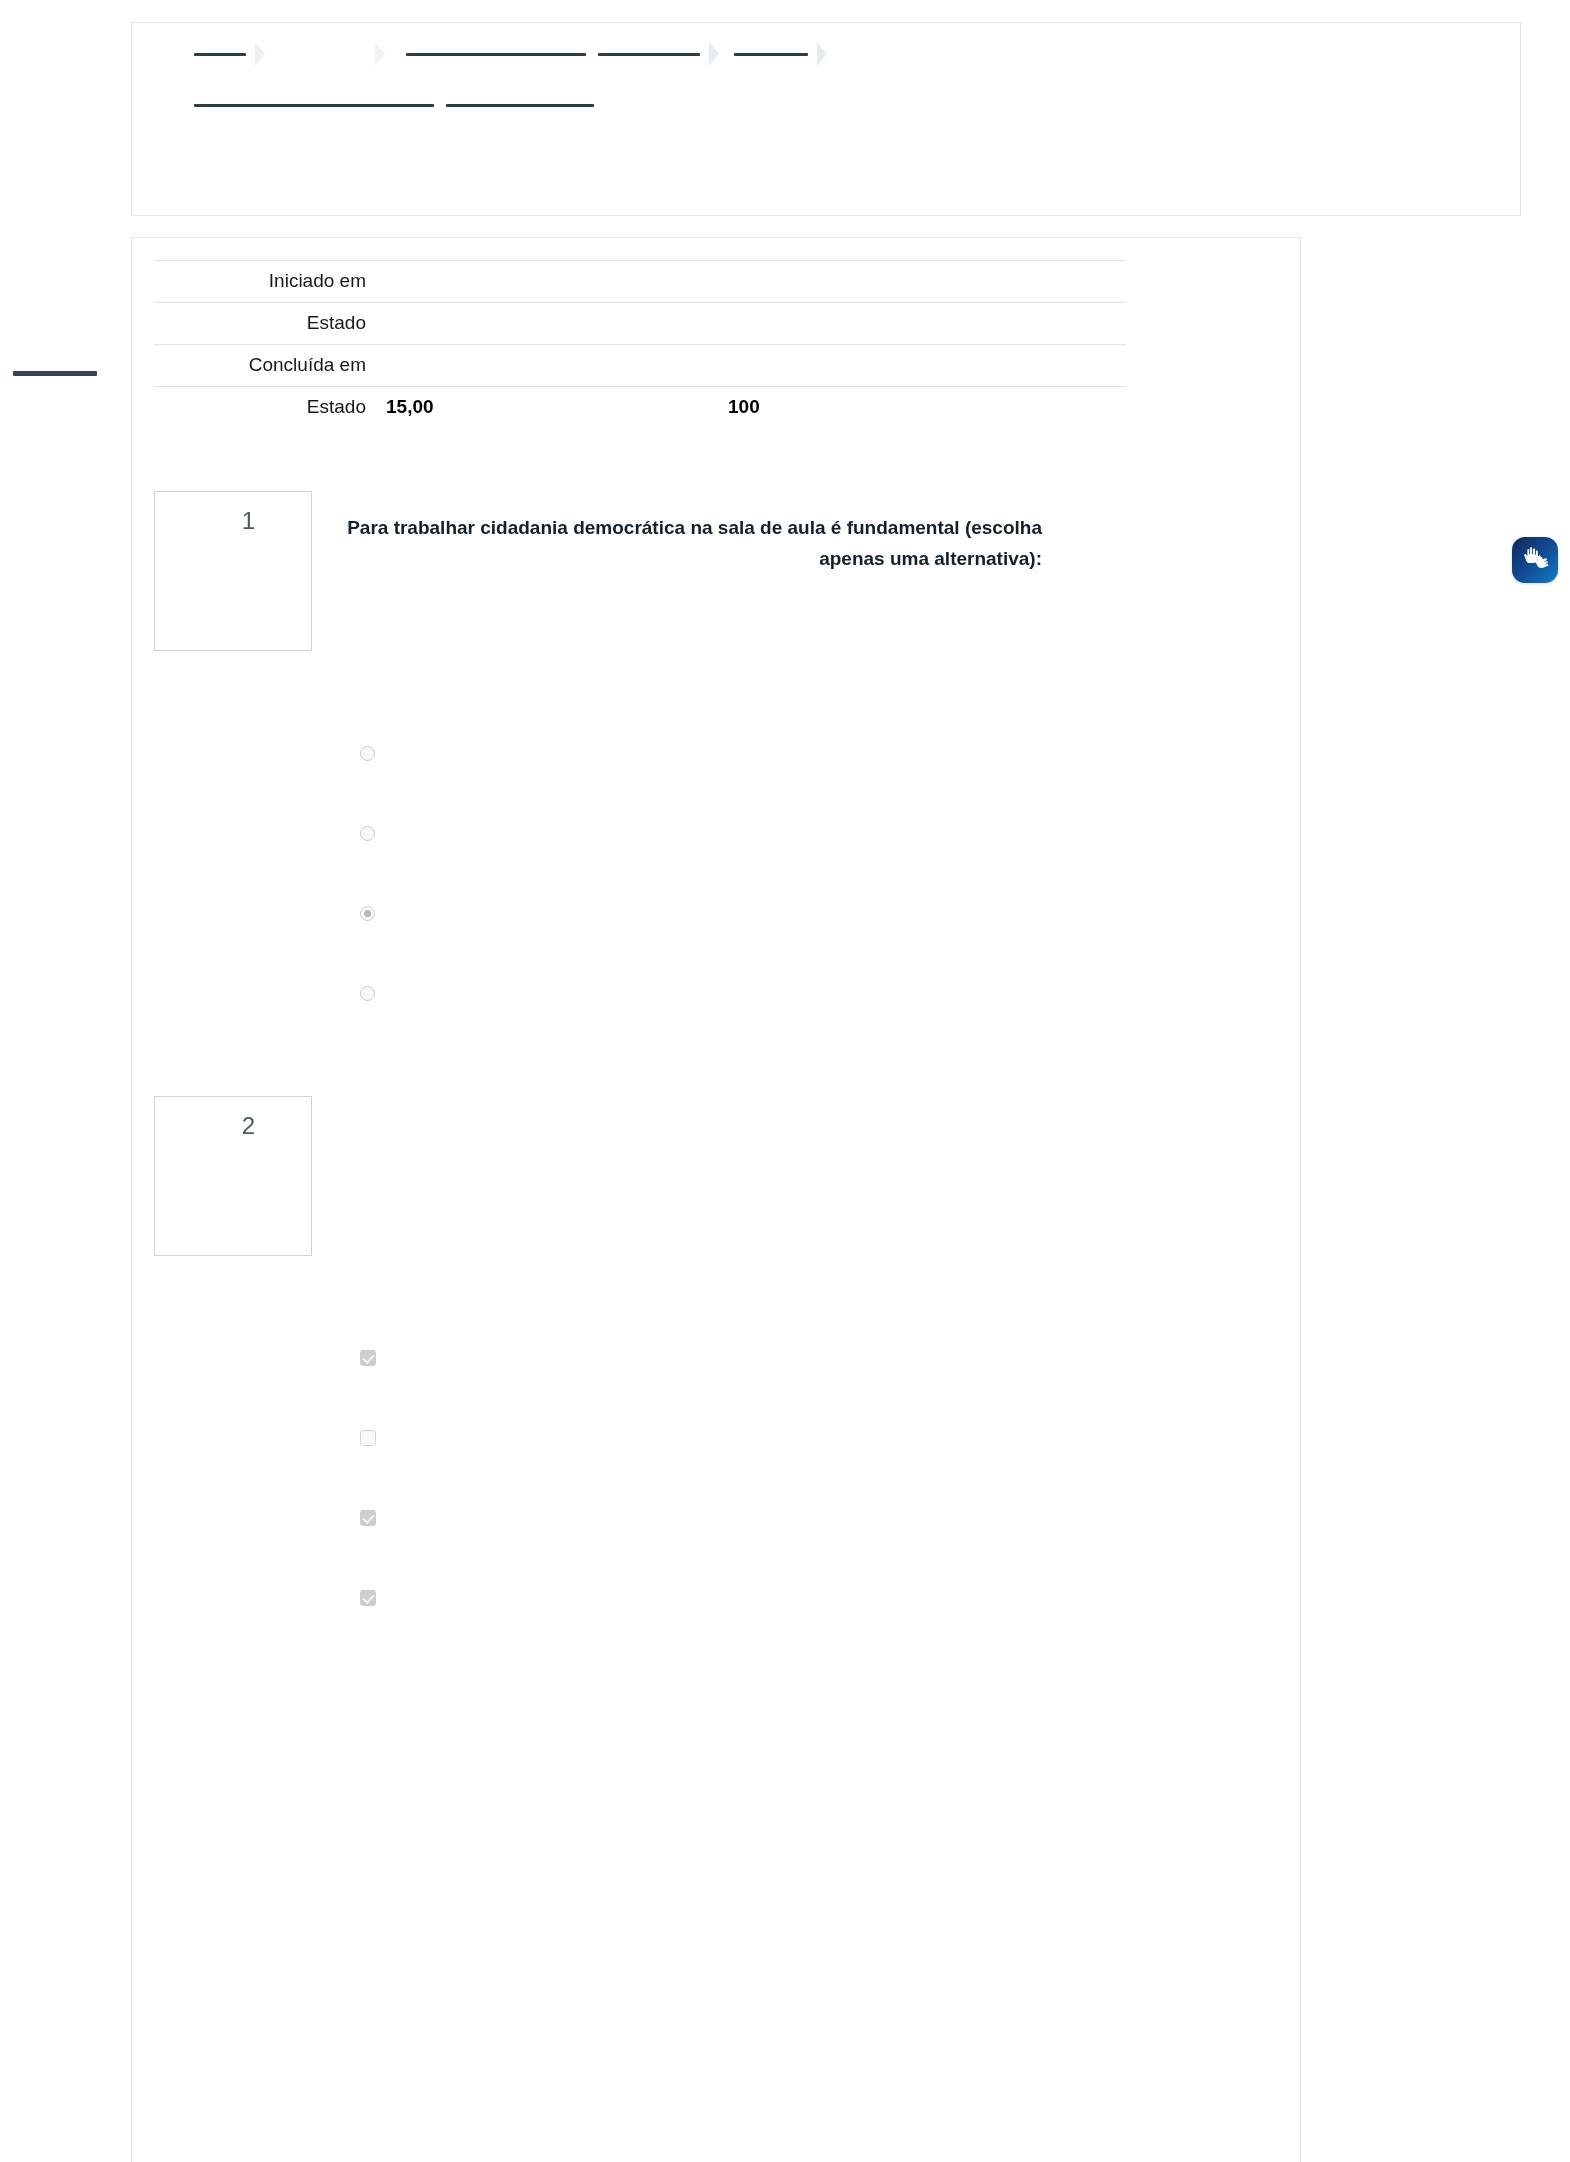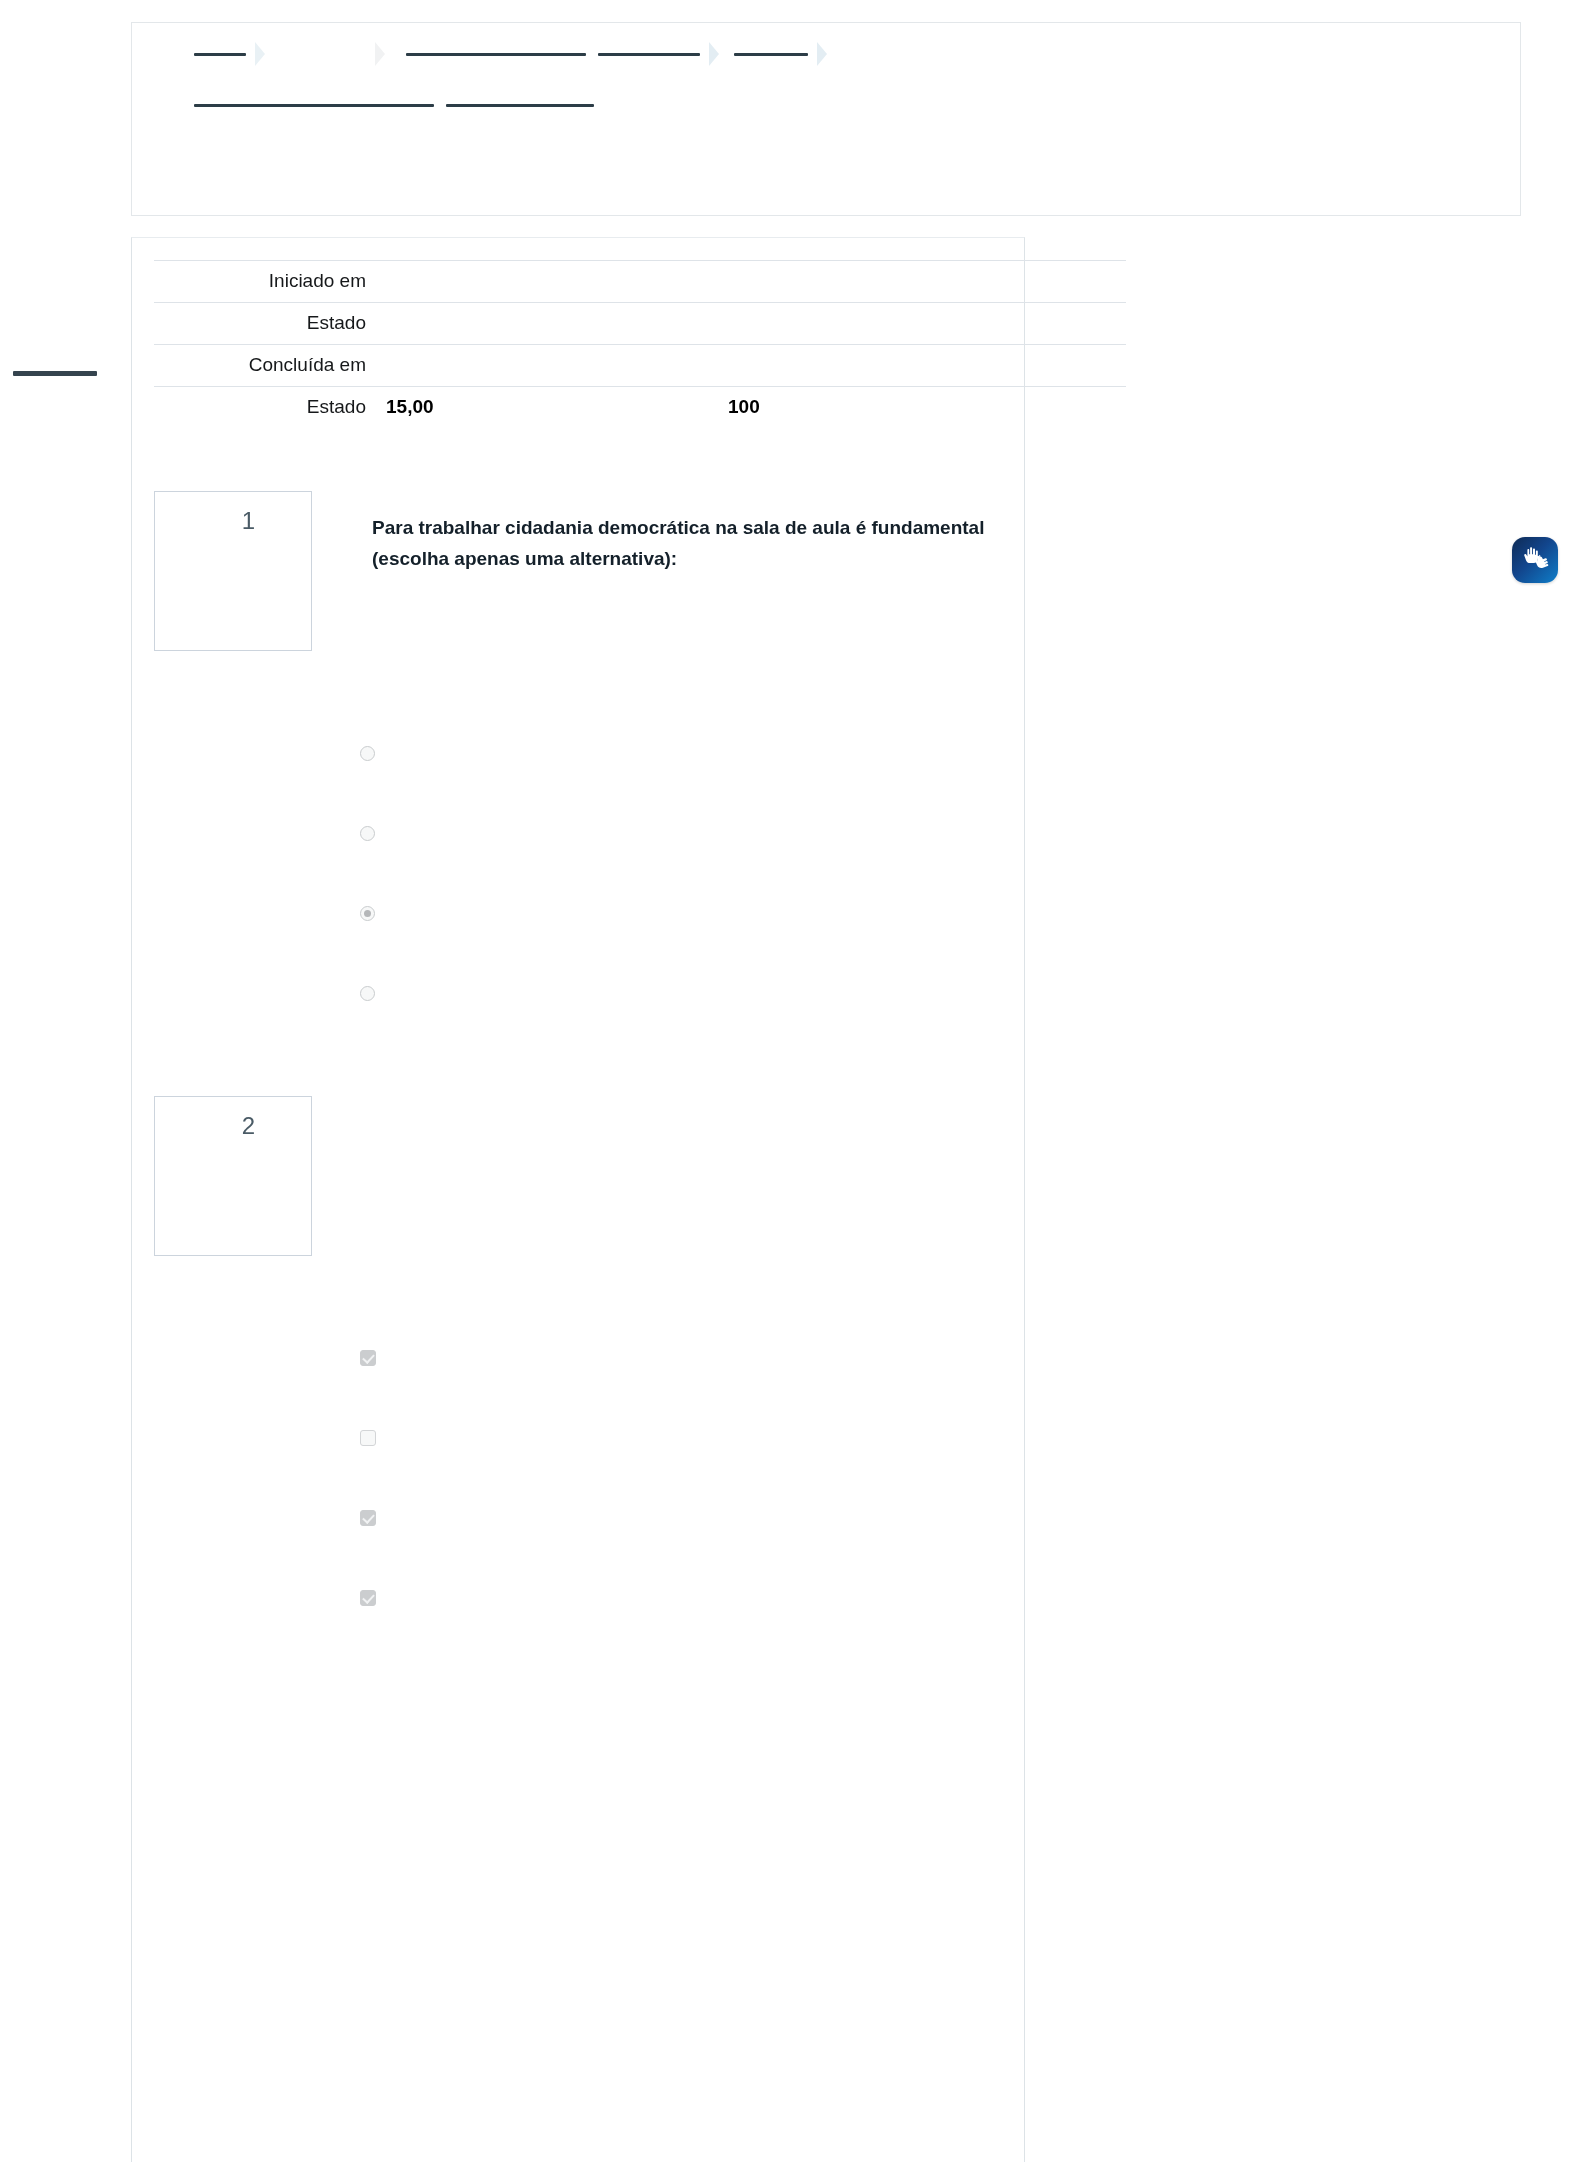--- a/index.html
+++ b/index.html
@@ -69,21 +69,21 @@
     margin: 0 6px;
     flex: 0 0 auto;
   }
   .chev svg { display: block; }
 
   
   .content-card {
     position: absolute;
     left: 131px;
     top: 237px;
-    width: 894px;
+    width: 1170px;
     min-height: 1925px;
     border-left: 1px solid #dde3e7;
     border-right: 1px solid #dde3e7;
     border-top: 1px solid #e8ecef;
     background: #ffffff;
     padding: 22px 0 0 0;
   }
 
   
   table.info {
@@ -135,23 +135,23 @@
   }
   .q-num {
     position: absolute;
     top: 17px;
     right: 56px;
     font-size: 24px;
     color: #4a5b66;
     line-height: 1;
   }
   .q-body {
-    margin-left: 60px;
     padding-top: 22px;
     flex: 1 1 auto;
+    text-align: right;
   }
   .q-text {
     font-size: 19px;
     line-height: 1.62;
     font-weight: 700;
     color: #14202a;
     max-width: 730px;
     margin: 0;
   }
 

